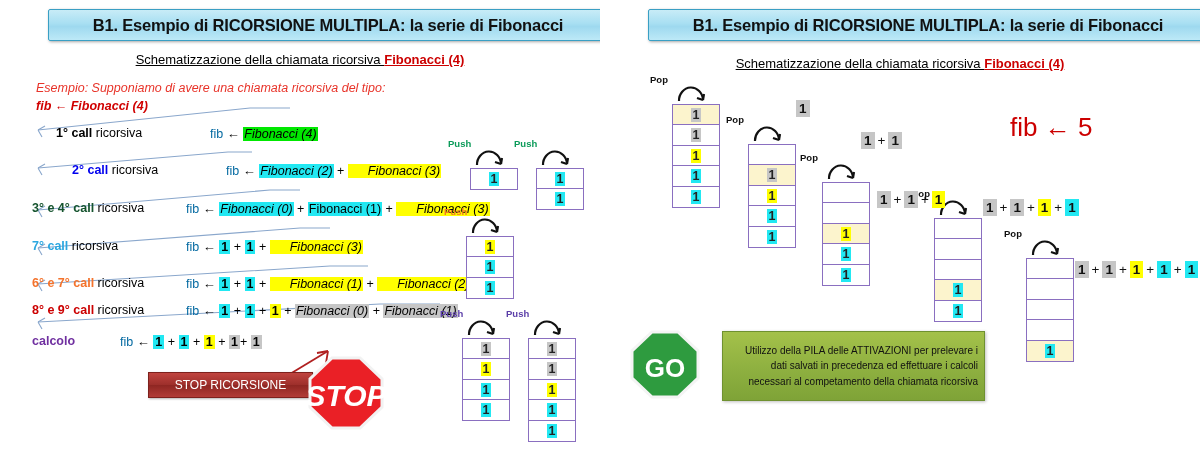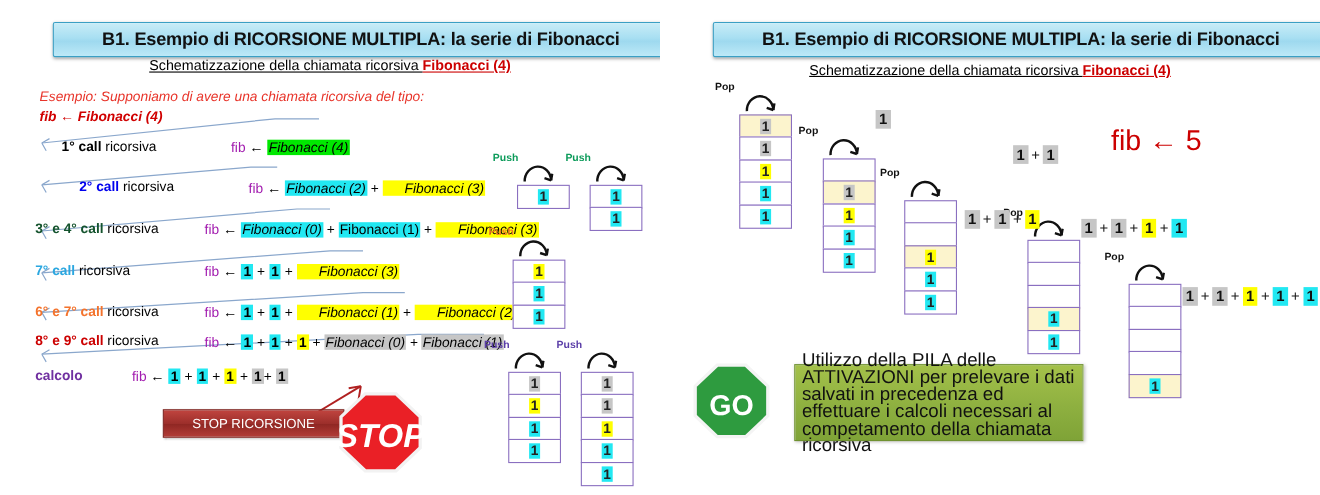--- a/index.html
+++ b/index.html
@@ -10,21 +10,21 @@
     font-family:"Liberation Sans", sans-serif;
     overflow:hidden;
     position:relative;
   }
   .panel { position:absolute; top:0; height:450px; width:600px; overflow:hidden; }
   #panel-left { left:0; }
   #panel-right { left:600px; }
 
   .title-bar {
     position:absolute;
-    left:48px; top:20px; width:560px; height:32px;
+    left:48px; top:9px; width:560px; height:32px;
     background:linear-gradient(to bottom, #c8ecf7 0%, #a8dff2 45%, #9ed9ef 55%, #bde9f7 100%);
     border:1px solid #3a9fc4;
     border-radius:2px;
     box-shadow:1px 1px 3px rgba(0,0,0,0.35);
     display:flex; align-items:center; justify-content:center;
   }
   .title-bar .ttl {
     font-size:16.5px; font-weight:bold; color:#111; letter-spacing:-0.2px;
     white-space:nowrap;
   }
@@ -48,21 +48,21 @@
   .intro3 {
     position:absolute; left:172px; top:100px;
     font-size:12.5px; font-style:italic; color:#d00000; text-decoration:underline;
   }
 
   
   .callrow { position:absolute; left:0; width:600px; height:22px; }
   .lbl { position:absolute; left:32px; font-size:12.5px; color:#000; white-space:nowrap; }
   .lbl b { font-weight:bold; }
   .expr { position:absolute; left:186px; font-size:12.5px; white-space:nowrap; color:#000; }
-  .fibkw { color:#a21caf; }
+  .fibkw { color:#0369a1; }
   .arrowgl { color:#000; font-size:13px; }
   .hl { padding:0 1px; font-style:italic; }
   .hl-green { background:#00e800; }
   .hl-cyan  { background:#22e8f2; }
   .hl-yellow{ background:#ffff00;padding-left:20px; }
   .hl-gray  { background:#c6c6c6; }
   .one { font-weight:bold; font-style:normal; padding:0 2px; }
 
   
   .conn { position:absolute; stroke:#8aa7cc; stroke-width:1.1; fill:none; }
@@ -109,21 +109,21 @@
   .gosign { position:absolute; left:630px; top:330px; width:70px; height:70px; }
 
   .greenbox {
     position:absolute; left:722px; top:331px; width:263px; height:70px;
     background:linear-gradient(to bottom,#a4c14a 0%, #8eb040 55%, #7fa337 100%);
     border:1px solid #6f9130;
     box-shadow:1px 1px 3px rgba(0,0,0,0.25);
     display:flex; align-items:center; justify-content:center;
     padding:3px 6px;
   }
-  .greenbox p { margin:0; font-size:17px; line-height:15.5px; color:#111; text-align:left; }
+  .greenbox p { margin:0; font-size:10px; line-height:15.5px; color:#111; text-align:right; }
 
   .fib5 {
     position:absolute; left:1010px; top:112px;
     font-size:26px; color:#cc0000; white-space:nowrap;
   }
 
   .sumexpr { position:absolute; font-size:13.5px; color:#111; white-space:nowrap; }
   .sumexpr .tok { font-weight:bold; padding:1px 3px; margin:0 1px; }
   .tok-gray  { background:#c6c6c6; }
   .tok-yellow{ background:#ffff00; }
@@ -411,21 +411,21 @@
       <div class="cell">
         <span class="s-none"></span>
       </div>
       <div class="cell top-pop">
         <span class="s-cyan">1</span>
       </div>
     </div>
   </div>
 <div id="right-sums">
     <div class="sumexpr" style="left: 795px; top: 101px;"><span class="tok tok-gray">1</span></div>
-    <div class="sumexpr" style="left: 920px; top: 133px;"><span class="tok tok-gray">1</span><span style="padding: 0px 2px;">+</span><span class="tok tok-gray">1</span></div>
+    <div class="sumexpr" style="left: 860px; top: 133px;"><span class="tok tok-gray">1</span><span style="padding: 0px 2px;">+</span><span class="tok tok-gray">1</span></div>
     <div class="sumexpr" style="left: 876px; top: 192px;"><span class="tok tok-gray">1</span><span style="padding: 0px 2px;">+</span><span class="tok tok-gray">1</span><span style="padding: 0px 2px;">+</span><span class="tok tok-yellow">1</span></div>
     <div class="sumexpr" style="left: 982px; top: 200px;"><span class="tok tok-gray">1</span><span style="padding: 0px 2px;">+</span><span class="tok tok-gray">1</span><span style="padding: 0px 2px;">+</span><span class="tok tok-yellow">1</span><span style="padding: 0px 2px;">+</span><span class="tok tok-cyan">1</span></div>
     <div class="sumexpr" style="left: 1074px; top: 262px;"><span class="tok tok-gray">1</span><span style="padding: 0px 2px;">+</span><span class="tok tok-gray">1</span><span style="padding: 0px 2px;">+</span><span class="tok tok-yellow">1</span><span style="padding: 0px 2px;">+</span><span class="tok tok-cyan">1</span><span style="padding: 0px 2px;">+</span><span class="tok tok-cyan">1</span></div>
   </div>
 
 <div class="fib5">fib ← 5</div>
 
 <svg class="gosign" viewBox="0 0 70 70">
   <polygon points="22,2 48,2 68,21 68,48 48,67 22,67 2,48 2,21" fill="#2e9b3f" stroke="#f4f4f4" stroke-width="3"></polygon>
   <text x="35" y="47" text-anchor="middle" font-family="Liberation Sans, sans-serif" font-size="26" font-weight="bold" fill="#ffffff">GO</text>

